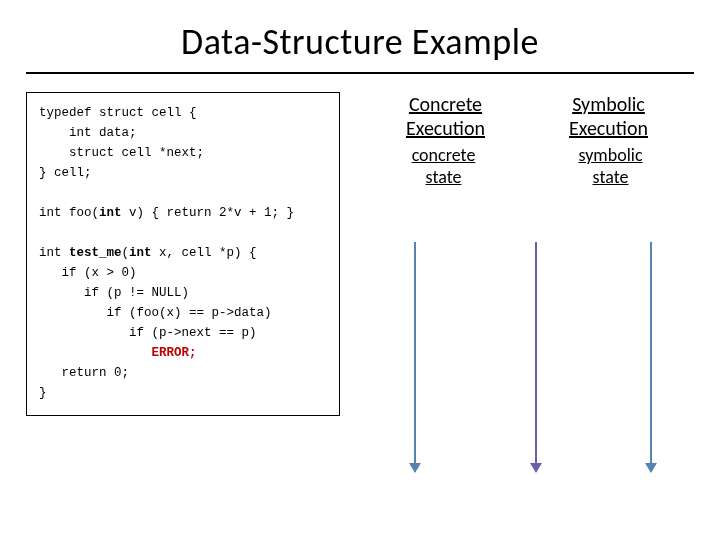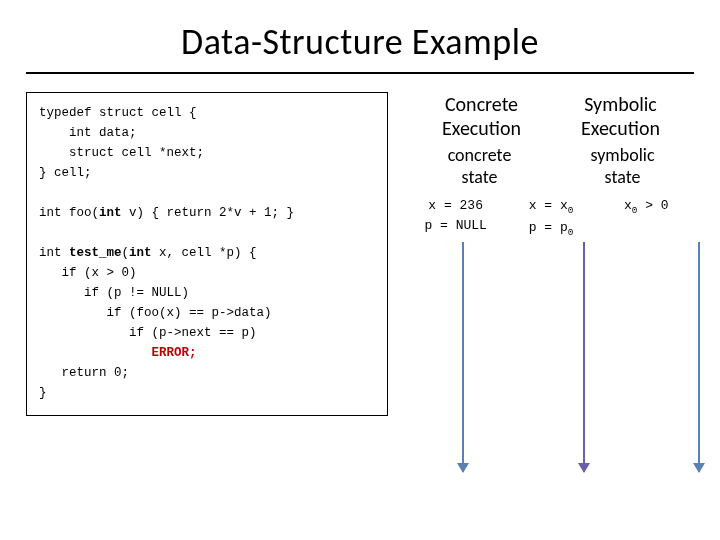--- a/index.html
+++ b/index.html
@@ -27,28 +27,29 @@
     display: flex;
     gap: 20px;
   }
   .codeblock {
     border: 1.5px solid #000;
     padding: 10px 12px 12px 12px;
     font-family: "Courier New", monospace;
     font-size: 12.5px;
     line-height: 1.6;
     white-space: pre;
-    width: 362px;
+    width: 314px;
     flex-shrink: 0;
   }
   .kw { font-weight: bold; }
   .err { color: #c00000; font-weight: bold; }
   .right {
     flex: 1;
     position: relative;
+    text-decoration: underline;
   }
   .top-heads {
     display: flex;
     justify-content: space-between;
     font-size: 20px;
     text-align: center;
     margin-bottom: 4px;
     padding: 0 4px;
   }
   .top-heads > div { width: 50%; }
@@ -124,26 +125,19 @@
 Execution</div>
       <div style="white-space:pre-line">Symbolic
 Execution</div>
     </div>
     <div class="sub-heads">
       <div style="white-space:pre-line">concrete
 state</div>
       <div style="white-space:pre-line">symbolic
 state</div>
     </div>
-    <div class="cols">
-      <div>x = 236
-p = NULL</div>
-      <div><span>x = x</span><span class="sub0">0</span>
-<span>p = p</span><span class="sub0">0</span></div>
-      <div><span>x</span><span class="sub0">0</span><span> &gt; 0</span></div>
-    </div>
 
     <div class="arrow blue a1"></div>
     <div class="arrow purple a2"></div>
     <div class="arrow blue a3"></div>
   </div>
 
 </div>
 
 </body></html>

